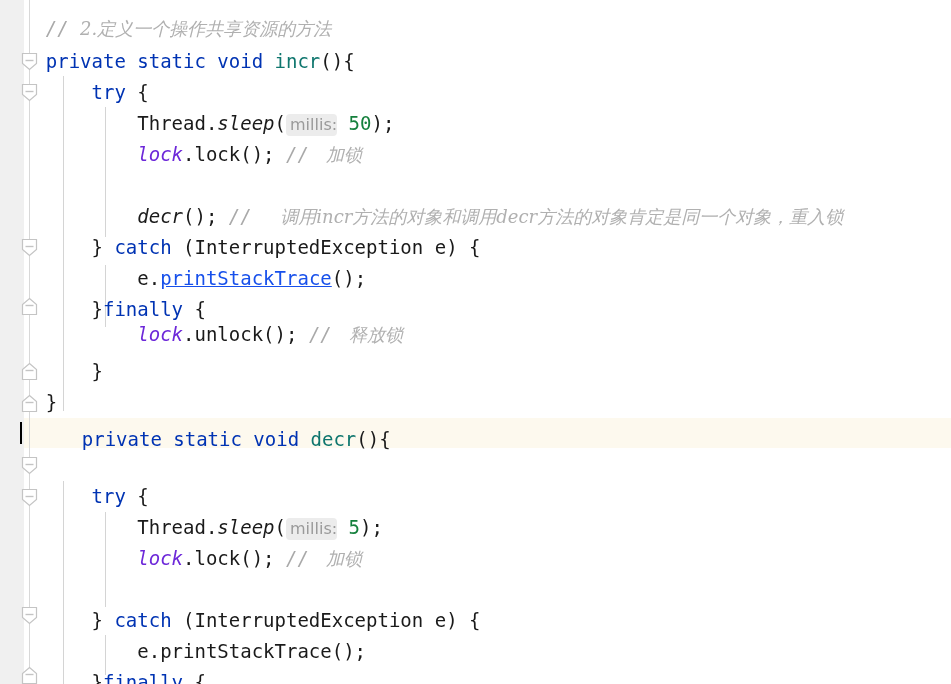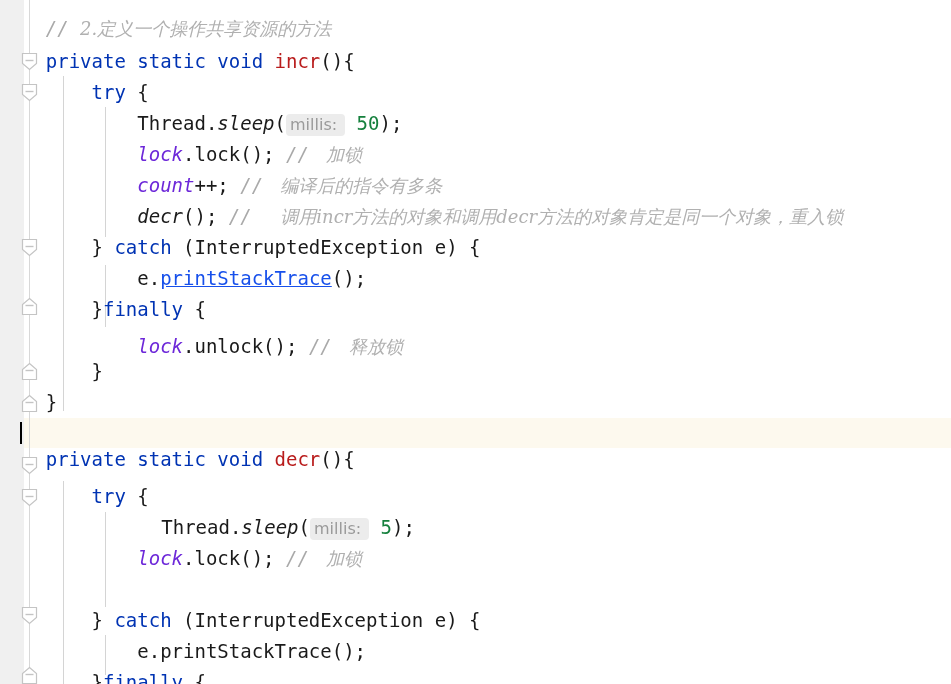--- a/index.html
+++ b/index.html
@@ -86,33 +86,33 @@
     line-height: 30px;
     white-space: pre;
     font-size: 19px;
     font-family: "DejaVu Sans Mono", monospace;
     letter-spacing: 0;
   }
 
   
   .kw      { color: #0033b3; }
   .plain   { color: #1a1a1a; }
-  .method  { color: #b91c1c; }
+  .method  { color: #0f766e; }
   .num     { color: #15803d; }
   .field   { color: #6d28d9; font-style: italic; }
   .static-m{ color: #1a1a1a; font-style: italic; }
   .cmt     { color: #a9a9a9; font-style: italic; }
   .cmt-cn  { color: #b0b0b0; font-style: italic;
              font-family: "DejaVu Serif", serif; font-size: 18px; }
   .link    { color: #1750eb; text-decoration: underline; }
   .hint {
     color: #9a9a9a;
     background: #ececec;
     border-radius: 4px;
-    padding: 1px 8px 2px 4px;
+    padding: 1px 0 2px 4px;
     font-size: 16px;
     font-family: "DejaVu Sans", sans-serif;
     font-style: normal;
   }
 </style>
 </head>
 <body>
 
 <div class="editor">
 
@@ -194,31 +194,30 @@
     </div>
 
   <div class="caret" style="left:20px; top:422px;"></div>
 
   <div class="code-layer" id="code-layer">
       <div class="line" style="top: 13px;"><span class="plain">    </span><span class="cmt">// </span><span class="cmt-cn">2.定义一个操作共享资源的方法</span></div>
       <div class="line" style="top: 46px;"><span class="plain">    </span><span class="kw">private static void </span><span class="method">incr</span><span class="plain">(){</span></div>
       <div class="line" style="top: 77px;"><span class="plain">        </span><span class="kw">try </span><span class="plain">{</span></div>
       <div class="line" style="top: 108px;"><span class="plain">            </span><span class="plain">Thread.</span><span class="static-m">sleep</span><span class="plain">(</span><span class="hint">millis:</span><span class="plain"> </span><span class="num">50</span><span class="plain">);</span></div>
       <div class="line" style="top: 139px;"><span class="plain">            </span><span class="field">lock</span><span class="plain">.lock(); </span><span class="cmt">// </span><span class="cmt-cn"> 加锁</span></div>
-      <div class="line" style="top: 170px;"><span class="plain">            </span><span class="field">count</span><span class="plain">++; </span><span class="cmt">// </span><span class="cmt-cn"> 编译后的指令有多条</span></div>
       <div class="line" style="top: 201px;"><span class="plain">            </span><span class="static-m">decr</span><span class="plain">(); </span><span class="cmt">// </span><span class="cmt-cn">   调用incr方法的对象和调用decr方法的对象肯定是同一个对象，重入锁</span></div>
       <div class="line" style="top: 232px;"><span class="plain">        } </span><span class="kw">catch </span><span class="plain">(InterruptedException e) {</span></div>
       <div class="line" style="top: 263px;"><span class="plain">            </span><span class="plain">e.</span><span class="link">printStackTrace</span><span class="plain">();</span></div>
       <div class="line" style="top: 294px;"><span class="plain">        }</span><span class="kw">finally </span><span class="plain">{</span></div>
-      <div class="line" style="top: 331px;"><span class="plain">            </span><span class="field">lock</span><span class="plain">.unlock(); </span><span class="cmt">// </span><span class="cmt-cn"> 释放锁</span></div>
+      <div class="line" style="top: 319px;"><span class="plain">            </span><span class="field">lock</span><span class="plain">.unlock(); </span><span class="cmt">// </span><span class="cmt-cn"> 释放锁</span></div>
       <div class="line" style="top: 356px;"><span class="plain">        }</span></div>
       <div class="line" style="top: 387px;"><span class="plain">    }</span></div>
       <div class="line" style="top: 418px;"></div>
-      <div class="line" style="top: 444px;"><span class="plain">    </span><span class="kw">private static void </span><span class="method">decr</span><span class="plain">(){</span></div>
+      <div class="line" style="top: 424px; padding-left: 36px;"><span class="plain">    </span><span class="kw">private static void </span><span class="method">decr</span><span class="plain">(){</span></div>
       <div class="line" style="top: 481px;"><span class="plain">        </span><span class="kw">try </span><span class="plain">{</span></div>
-      <div class="line" style="top: 512px; margin-left: 24px;"><span class="plain">            </span><span class="plain">Thread.</span><span class="static-m">sleep</span><span class="plain">(</span><span class="hint">millis:</span><span class="plain"> </span><span class="num">5</span><span class="plain">);</span></div>
+      <div class="line" style="top: 512px;"><span class="plain">            </span><span class="plain">Thread.</span><span class="static-m">sleep</span><span class="plain">(</span><span class="hint">millis:</span><span class="plain"> </span><span class="num">5</span><span class="plain">);</span></div>
       <div class="line" style="top: 543px;"><span class="plain">            </span><span class="field">lock</span><span class="plain">.lock(); </span><span class="cmt">// </span><span class="cmt-cn"> 加锁</span></div>
       <div class="line" style="top: 605px;"><span class="plain">        } </span><span class="kw">catch </span><span class="plain">(InterruptedException e) {</span></div>
       <div class="line" style="top: 636px;"><span class="plain">            </span><span class="plain">e.printStackTrace();</span></div>
       <div class="line" style="top: 667px;"><span class="plain">        }</span><span class="kw">finally </span><span class="plain">{</span></div>
     </div>
 
 </div>
 
 </body></html>

